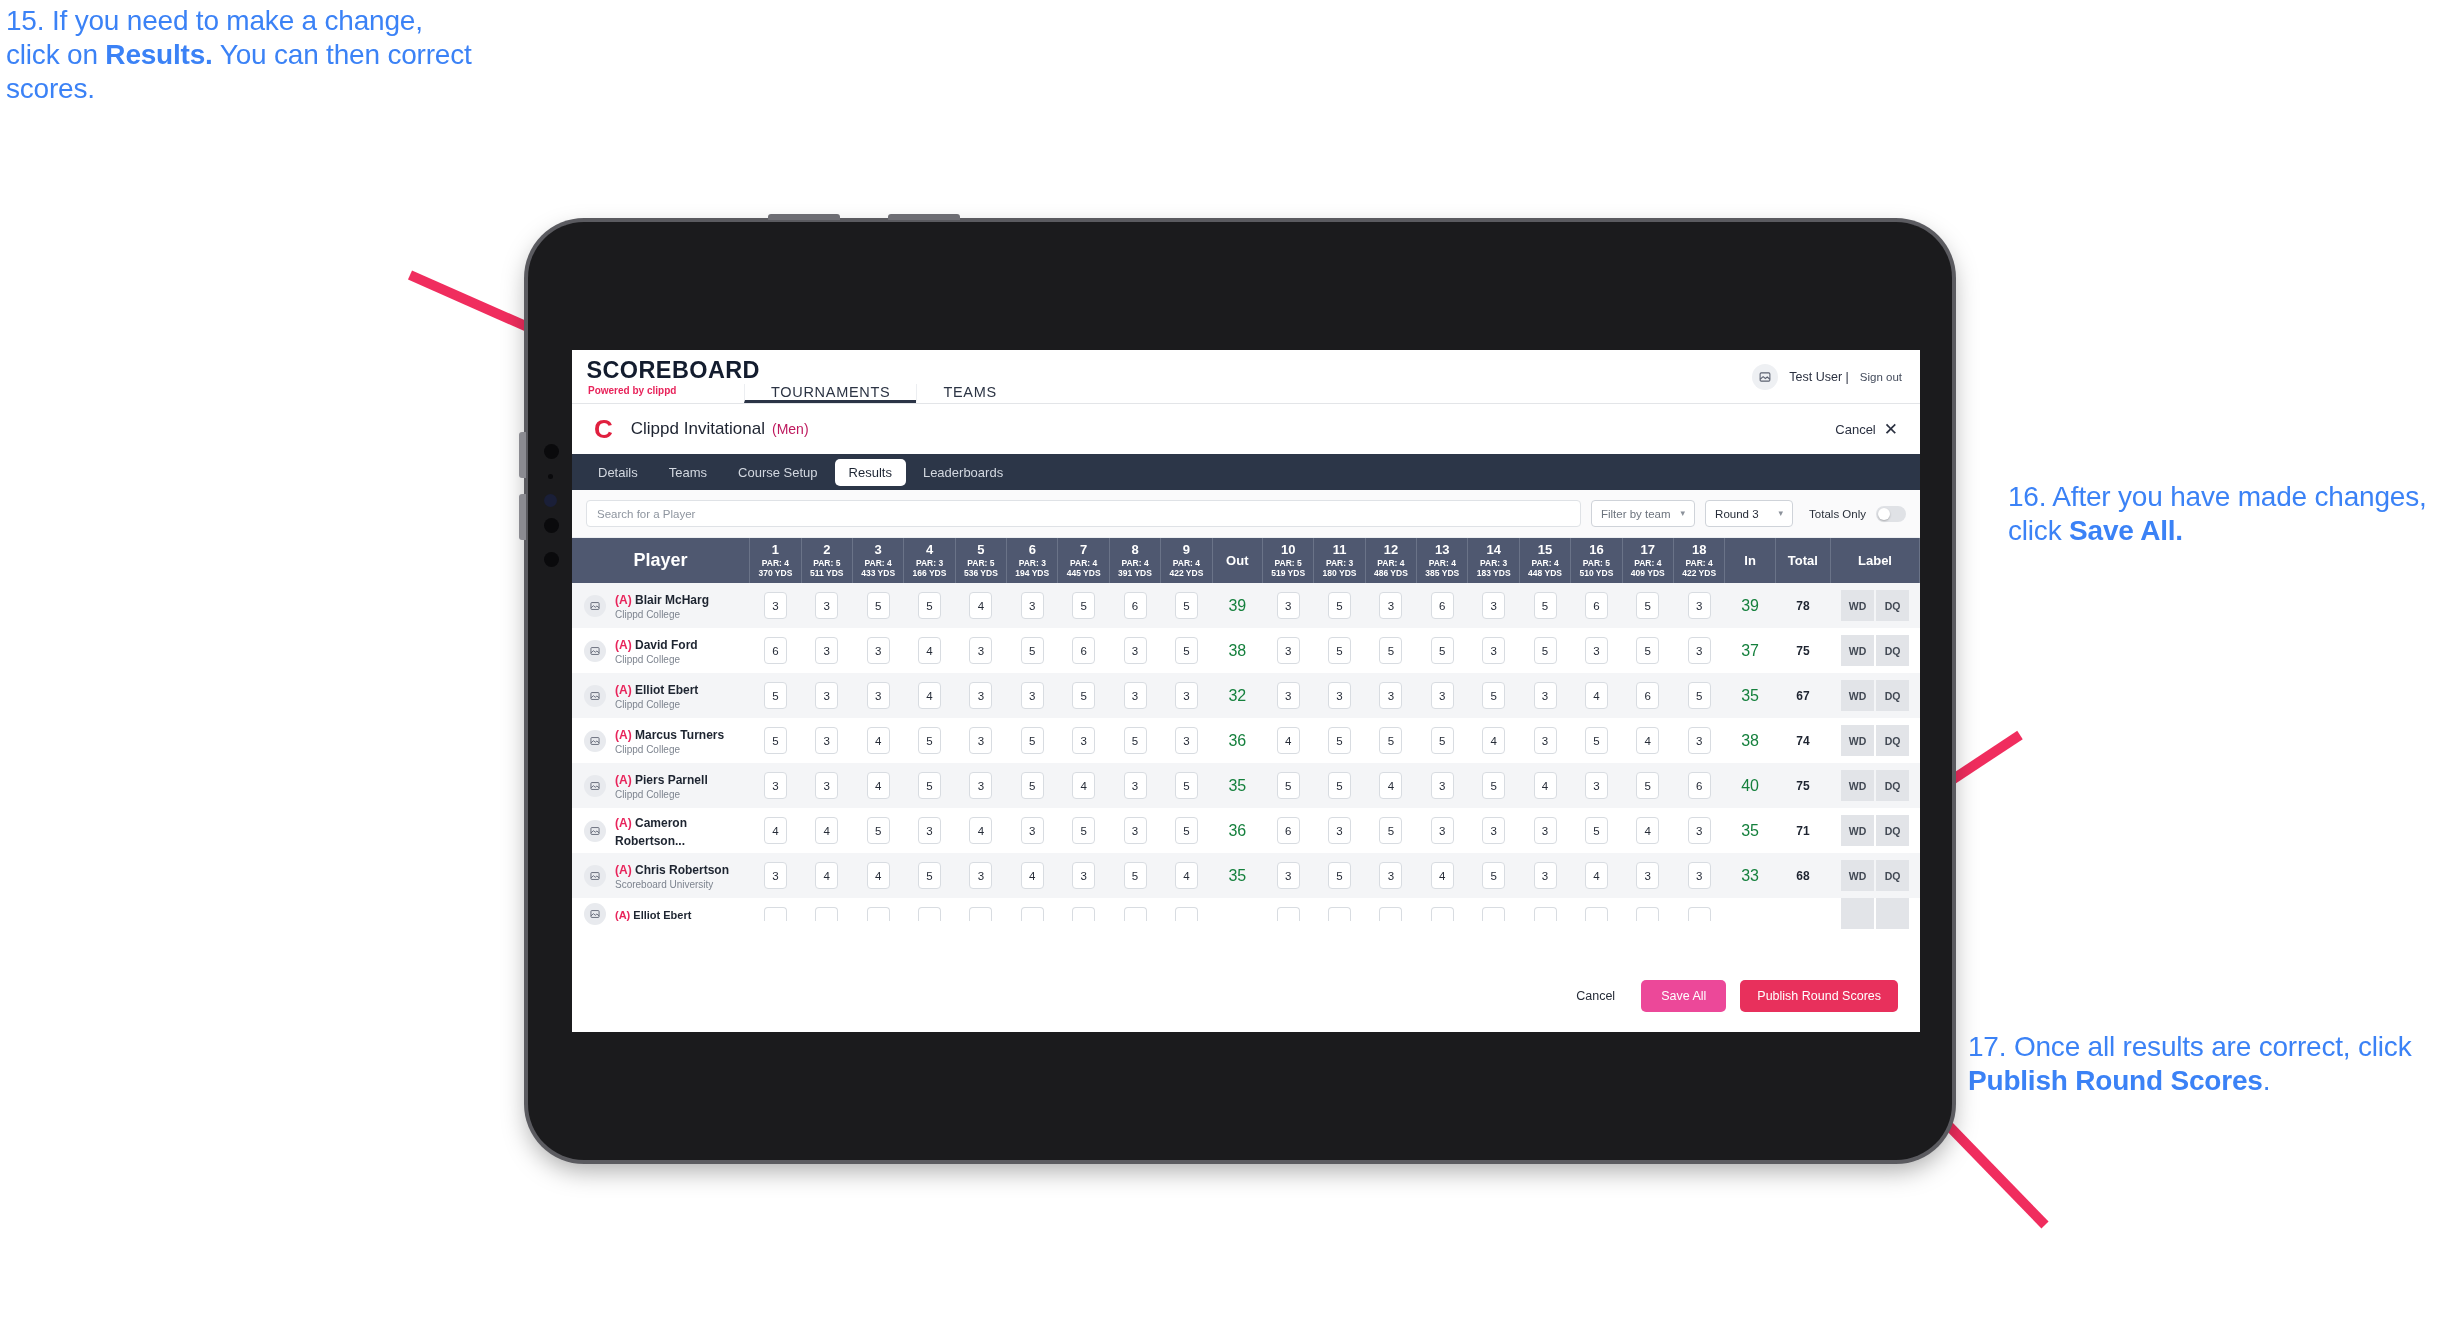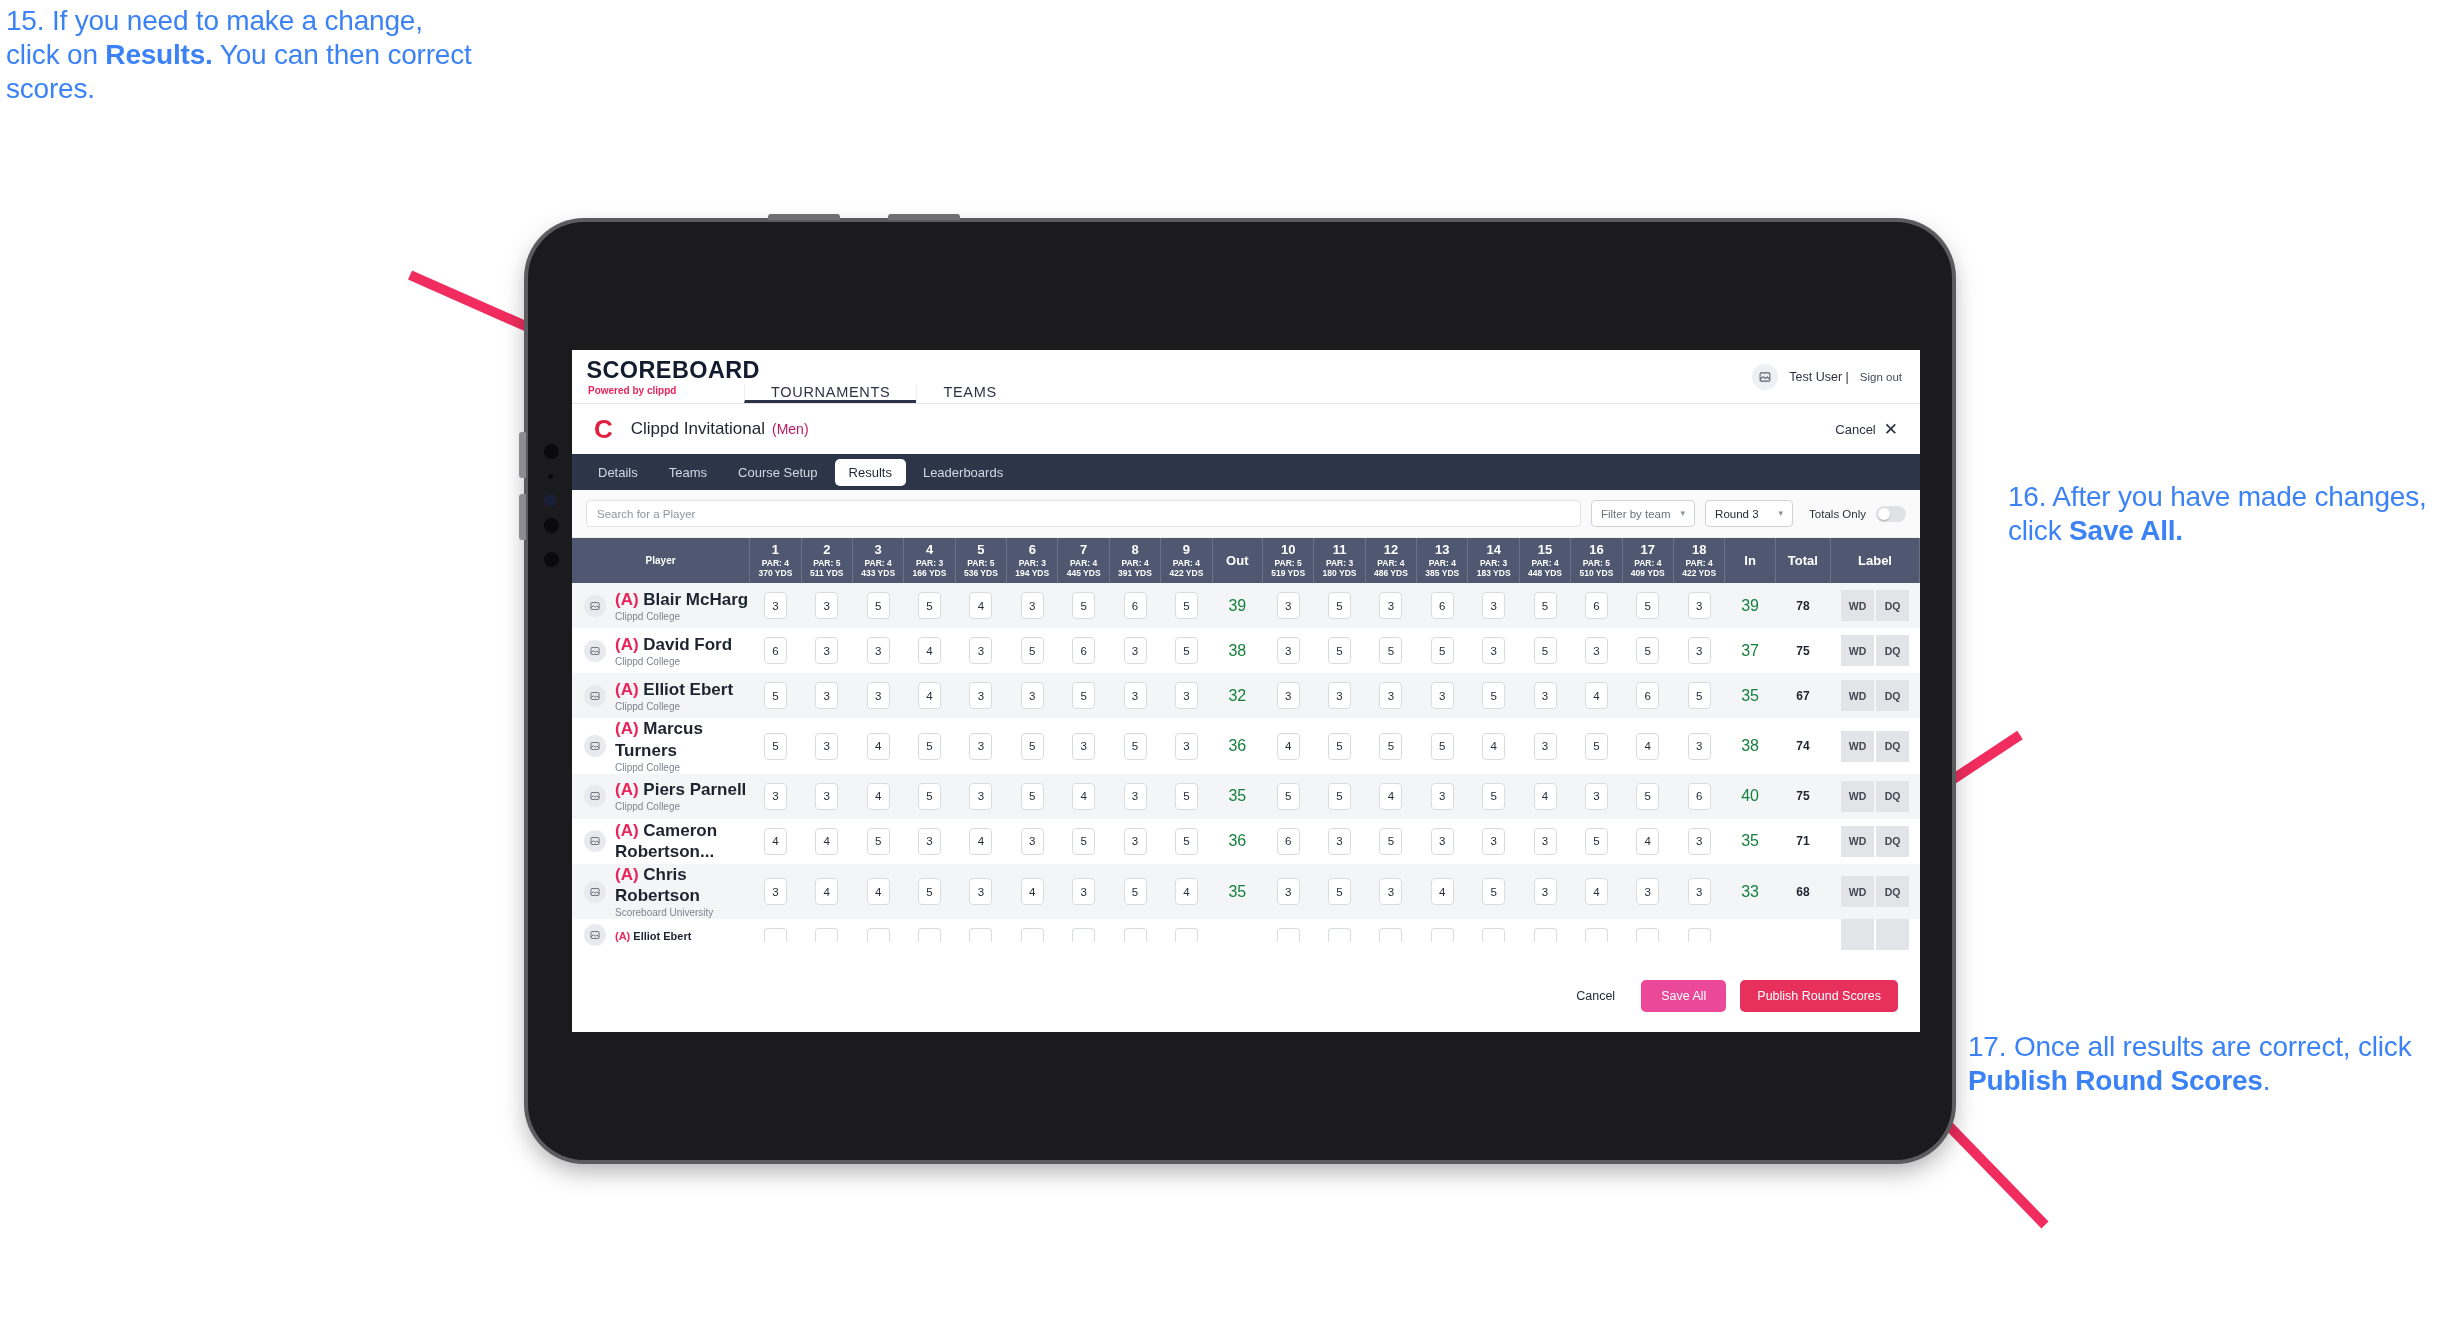--- a/index.html
+++ b/index.html
@@ -138,21 +138,21 @@
   .toggle .knob { position:absolute; top:2px; left:2px; width:12px;height:12px;border-radius:50%;background:#fff;
     box-shadow:0 1px 2px rgba(0,0,0,.25); }
 
   
   #table-wrap { position:relative; background:#fff; }
   table.score { border-collapse: collapse; width: 1348px; table-layout: fixed; }
   table.score thead th {
     background:#4f5870; color:#fff; font-weight:700; text-align:center;
     border-right:1px solid #6a7388; vertical-align:middle; padding:5px 0;
   }
-  th.player-col { width: 148px; text-align:left; padding-left:14px; font-size:10px; }
+  th.player-col { width: 148px; text-align:left; padding-left:14px; font-size:18px; }
   th.hole {
     width: 42.8px; font-size:0;
   }
   th.hole .num { display:block; font-size:13px; font-weight:700; line-height:1.15; }
   th.hole .par { display:block; font-size:8.5px; font-weight:600; line-height:1.2; }
   th.hole .yds { display:block; font-size:8.5px; font-weight:600; line-height:1.2; }
   th.agg { width: 42px; font-size:13px; }
   th.total-col { width: 46px; font-size:13px; }
   th.label-col { width: 74px; font-size:13px; border-right:none; }
 
@@ -160,21 +160,21 @@
   tbody tr.odd  { background:#f4f5f7; }
   tbody tr.even { background:#ffffff; }
   tbody tr.partial { height: 22px; }
   td { border:none; text-align:center; vertical-align:middle; }
   td.player-cell { text-align:left; padding-left:12px; }
   .player-wrap { display:flex; align-items:center; gap:9px; }
   .p-avatar {
     width:22px;height:22px;border-radius:50%;background:#e8eaee;flex:none;
     display:flex;align-items:center;justify-content:center;
   }
-  .p-name { font-size:17px; font-weight:700; color:#1d2430; line-height:1.25; }
+  .p-name { font-size:12px; font-weight:700; color:#1d2430; line-height:1.25; }
   .p-name .amateur { color:#e8245b; }
   .p-team { font-size:10px; color:#7d848f; line-height:1.3; }
   .score-box {
     width: 23px; height: 27px; margin: 0 auto;
     background:#fff; border:1px solid #d8dce1; border-radius:4px;
     font-size:11.5px; color:#262c38;
     display:flex; align-items:center; justify-content:center;
   }
   td.agg-cell { font-size:16px; font-weight:400; color:#15803d; }
   td.total-cell { font-size:12px; font-weight:700; color:#1e2430; }

